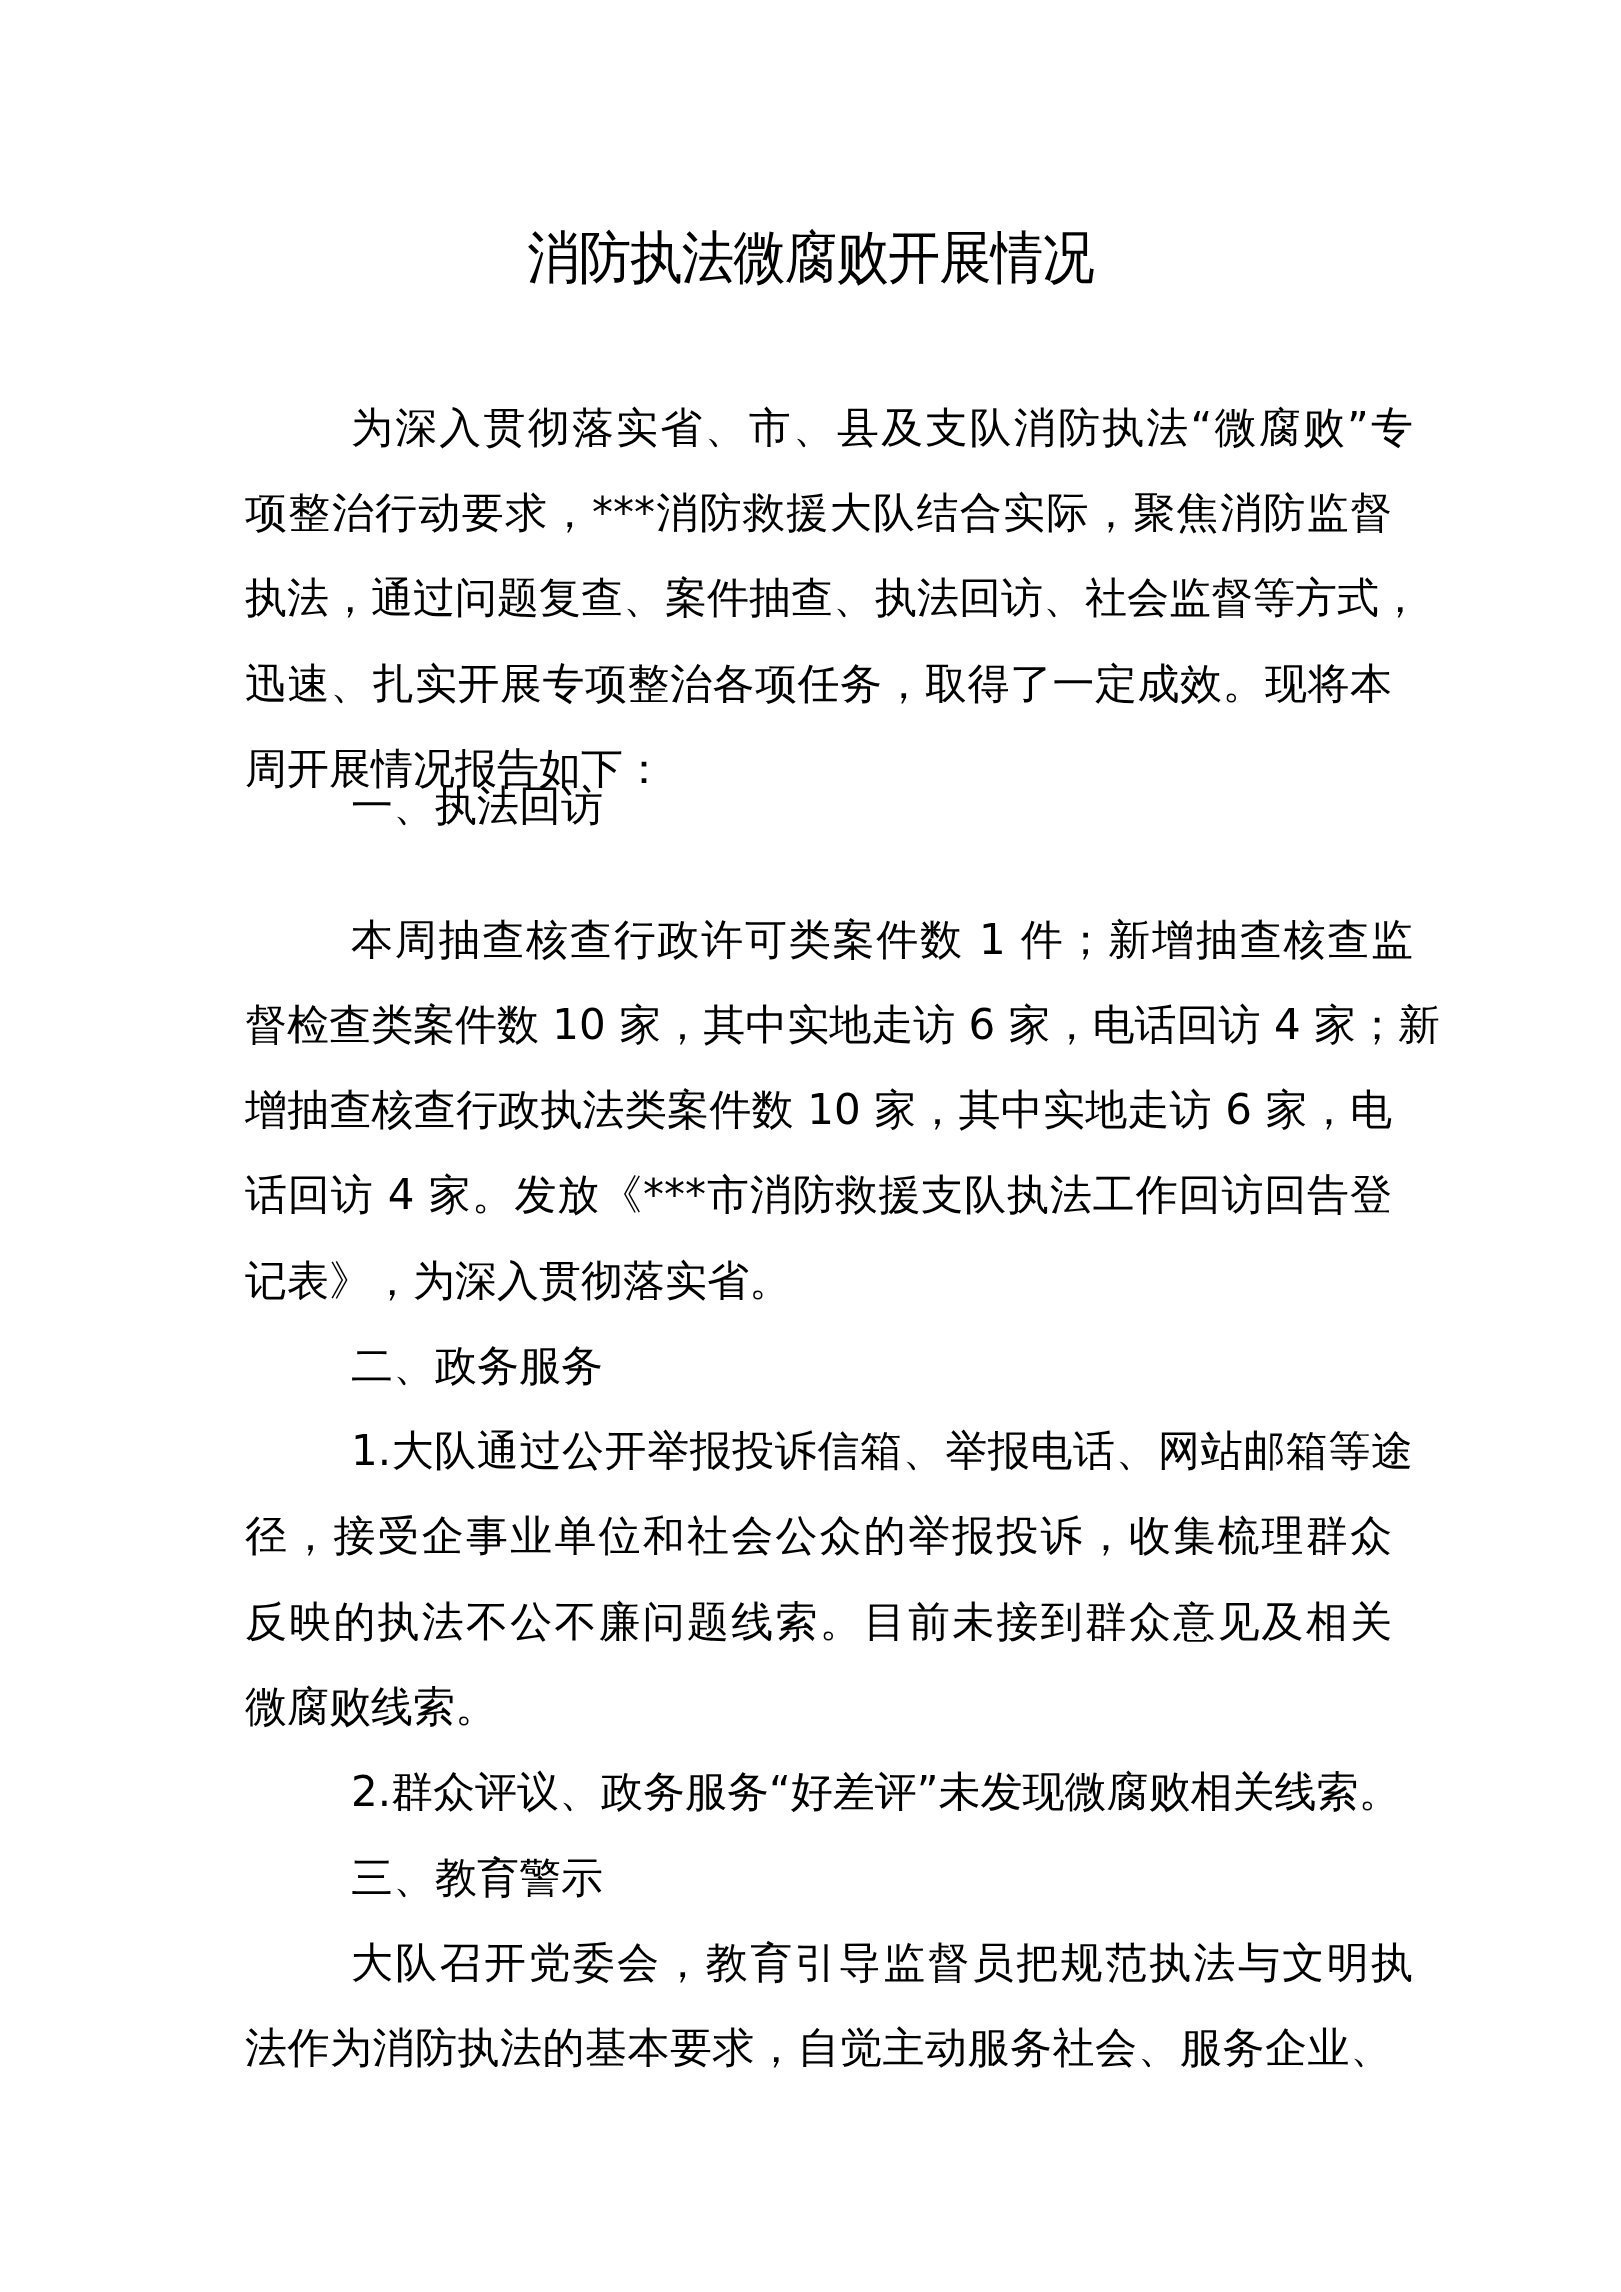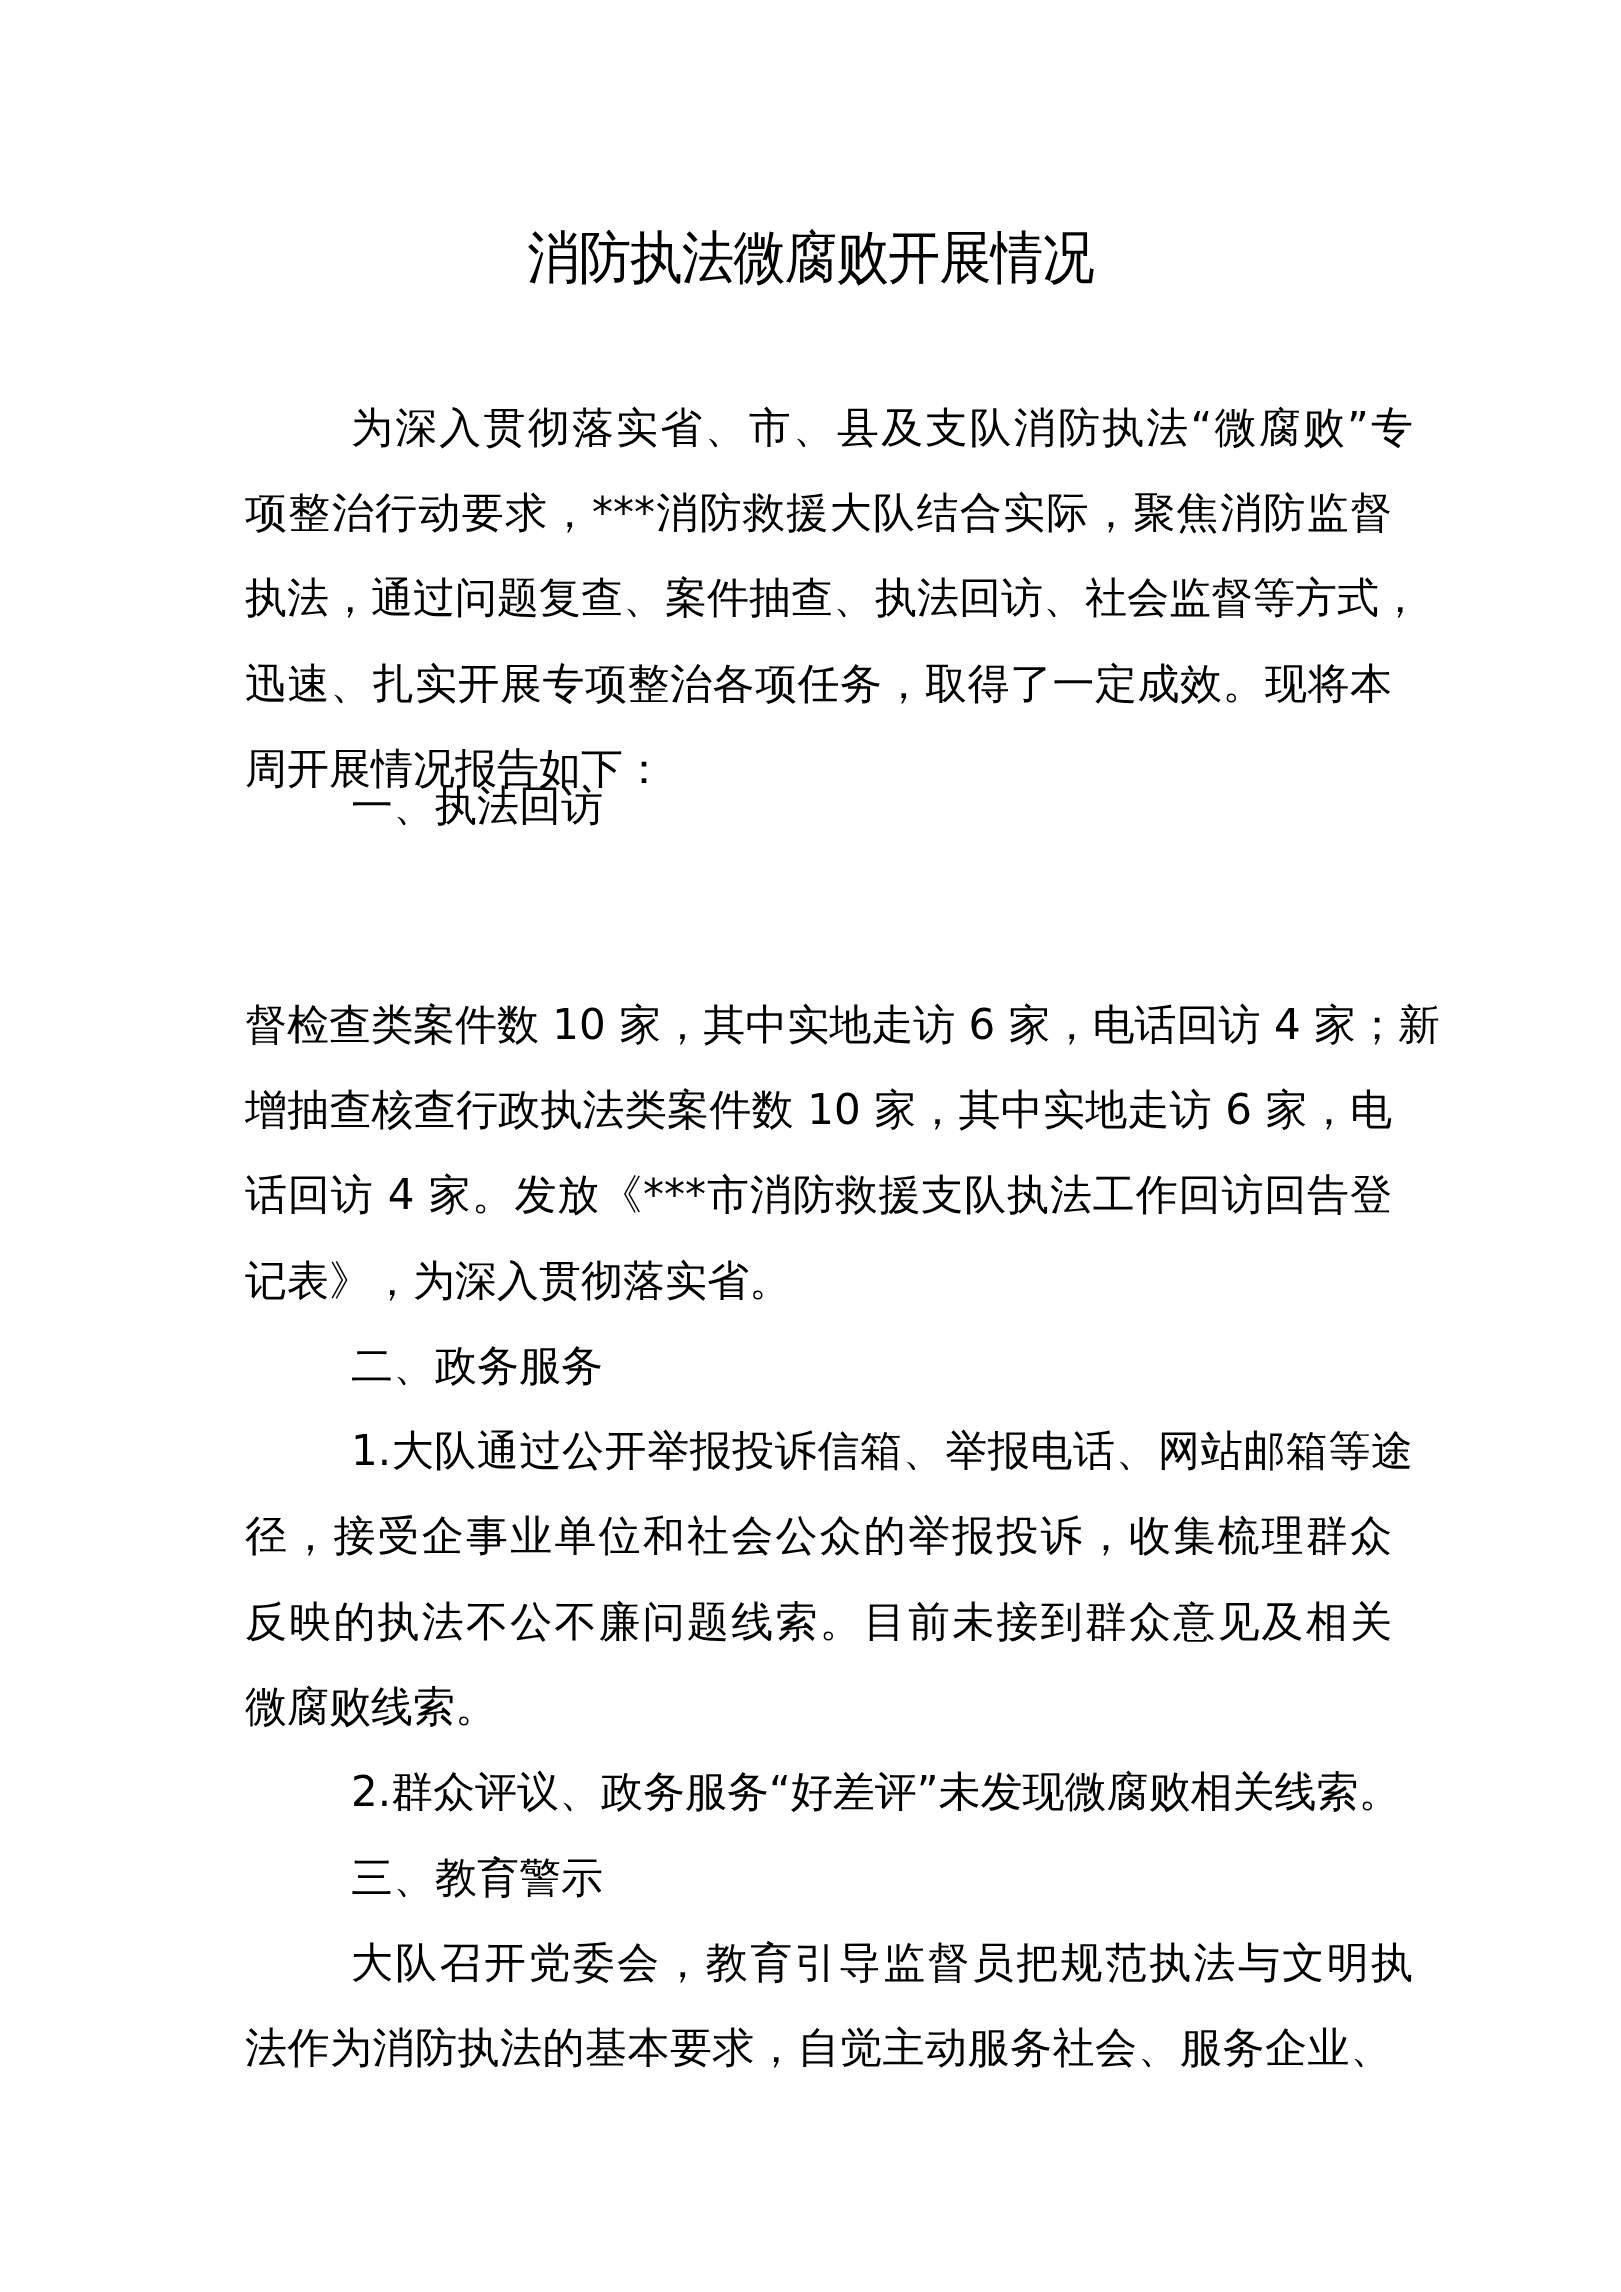--- a/index.html
+++ b/index.html
@@ -59,20 +59,21 @@
 
 <div class="page">
   <div class="title">消防执法微腐败开展情况</div>
 
   <div class="line indent just" style="top:400px">为深入贯彻落实省、市、县及支队消防执法“微腐败”专</div>
   <div class="line just" style="top:485px">项整治行动要求，***消防救援大队结合实际，聚焦消防监督</div>
   <div class="line just" style="top:570px">执法，通过问题复查、案件抽查、执法回访、社会监督等方式，</div>
   <div class="line just" style="top:656px">迅速、扎实开展专项整治各项任务，取得了一定成效。现将本</div>
   <div class="line" style="top:741px">周开展情况报告如下：</div>
   <div class="line indent" style="top:778px">一、执法回访</div>
+  <div class="line indent just" style="top:912px">本周抽查核查行政许可类案件数 1 件；新增抽查核查监</div>
   <div class="line just" style="top:997px">督检查类案件数 10 家，其中实地走访 6 家，电话回访 4 家；新</div>
   <div class="line just" style="top:1082px">增抽查核查行政执法类案件数 10 家，其中实地走访 6 家，电</div>
   <div class="line just" style="top:1167px">话回访 4 家。发放《***市消防救援支队执法工作回访回告登</div>
   <div class="line" style="top:1253px">记表》，为深入贯彻落实省。</div>
   <div class="line indent" style="top:1338px">二、政务服务</div>
   <div class="line indent just" style="top:1423px">1.大队通过公开举报投诉信箱、举报电话、网站邮箱等途</div>
   <div class="line just" style="top:1508px">径，接受企事业单位和社会公众的举报投诉，收集梳理群众</div>
   <div class="line just" style="top:1594px">反映的执法不公不廉问题线索。目前未接到群众意见及相关</div>
   <div class="line" style="top:1679px">微腐败线索。</div>
   <div class="line indent" style="top:1764px">2.群众评议、政务服务“好差评”未发现微腐败相关线索。</div>

